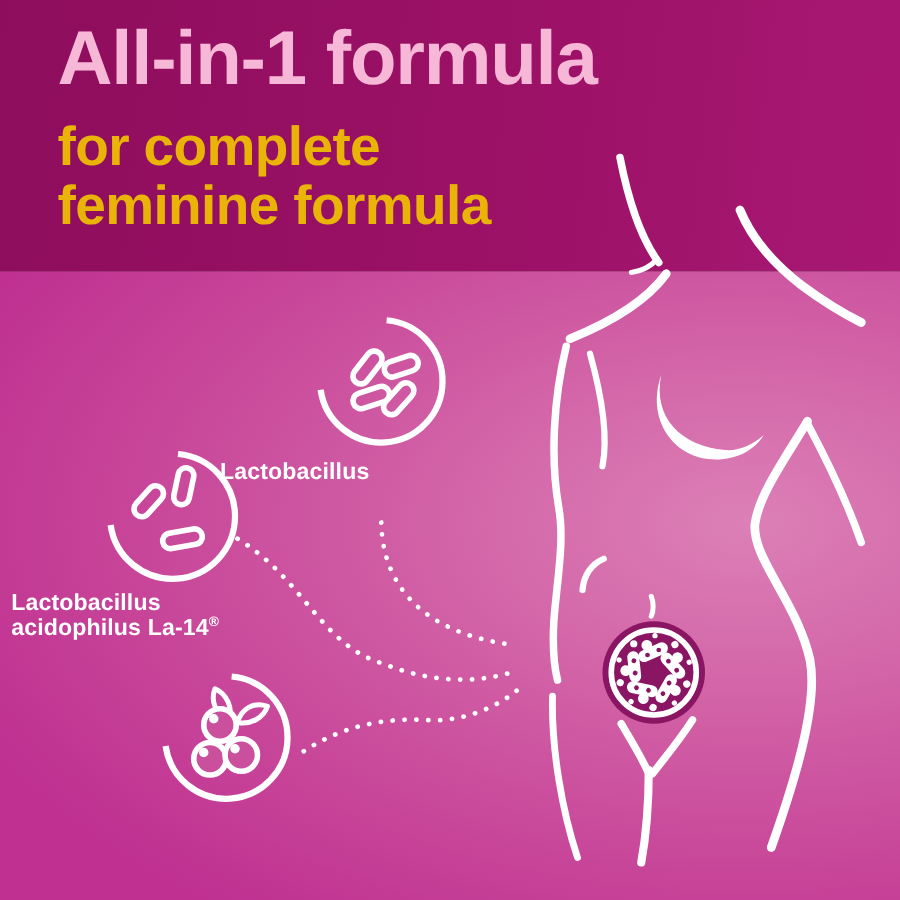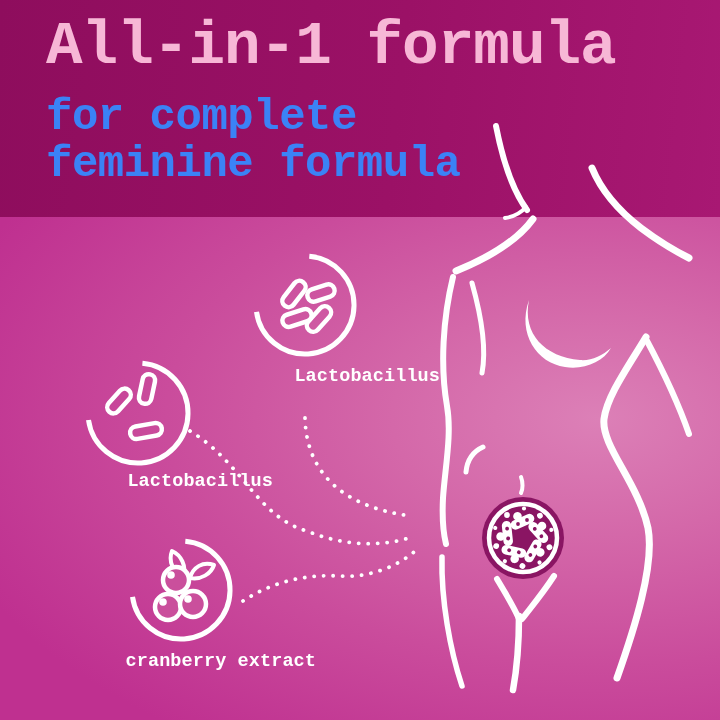--- a/index.html
+++ b/index.html
@@ -1,41 +1,41 @@
 <!DOCTYPE html>
 <html><head>
 <meta charset="utf-8">
 <style>
   html,body{margin:0;padding:0;background:#222;}
   #stage{
     position:relative;width:720px;height:720px;overflow:hidden;
-    font-family:Liberation Mono, monospace;
+    font-family:Liberation Sans, sans-serif;
     -webkit-font-smoothing:antialiased;
   }
   .bg-top{
     position:absolute;left:0;top:0;width:720px;height:217px;
     background:linear-gradient(96deg,#8e0d5d 0%,#9b1166 55%,#a81873 100%);
   }
   .bg-bottom{
     position:absolute;left:0;top:217px;width:720px;height:503px;
     background:radial-gradient(95% 78% at 83% 40%,#dc80b7 0%,#d468a9 30%,#ca4c9c 63%,#bf3090 100%);
   }
   svg.art{position:absolute;left:0;top:0;}
   .headline{
     position:absolute;left:46px;top:16px;width:640px;
     font-size:61px;font-weight:700;letter-spacing:-1px;line-height:61px;
     color:#f7b7d6;white-space:nowrap;
   }
   .subheadline{
     position:absolute;left:46px;top:94px;width:560px;
     font-size:44px;font-weight:700;letter-spacing:-0.5px;line-height:47px;
-    color:#3b82f6;
+    color:#eab308;
   }
   .ing-label{
-    position:absolute;width:264px;text-align:right;
+    position:absolute;width:264px;text-align:left;
     color:#ffffff;font-size:18.5px;font-weight:700;line-height:20px;
     letter-spacing:0.1px;
   }
   .ing-label sup{font-size:11px;line-height:0;}
   #label-rhamnosus{left:176px;top:367px;}
   #label-acidophilus{left:9px;top:472px;}
   #label-cranberry{left:52px;top:652px;}
 </style>
 </head>
 <body>
@@ -137,21 +137,21 @@
     <div>for complete</div>
     <div>feminine formula</div>
   </div>
 
   <div class="ing-label" id="label-rhamnosus">
     <div>Lactobacillus</div>
   </div>
 
   <div class="ing-label" id="label-acidophilus">
     <div>Lactobacillus</div>
+    <div>
+      <span>acidophilus La-14</span><sup>®</sup>
+    </div>
   </div>
 
   <div class="ing-label" id="label-cranberry">
-    <div>
-      <span>cranberry extract</span><sup></sup>
-    </div>
   </div>
 
 </div>
 
 </body></html>

